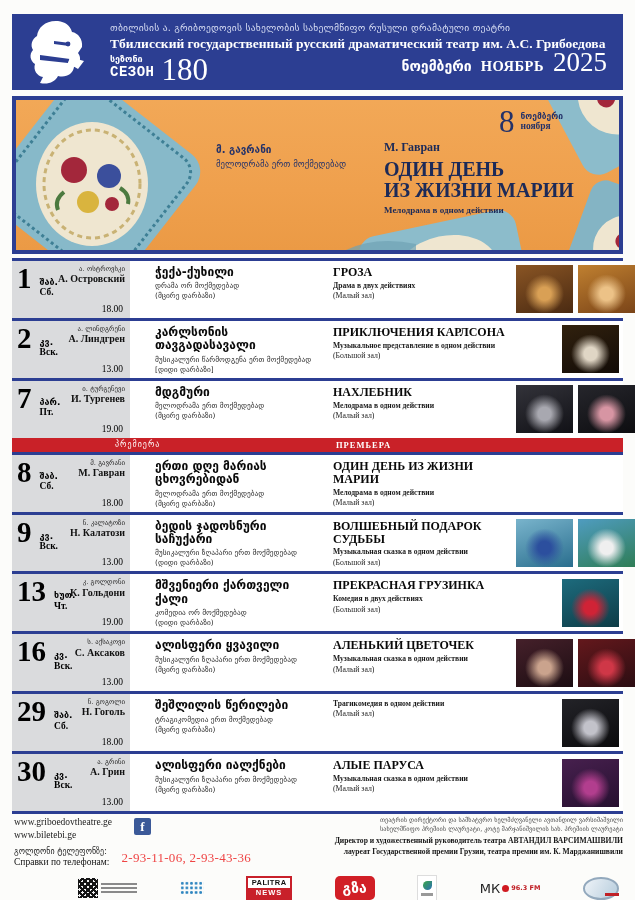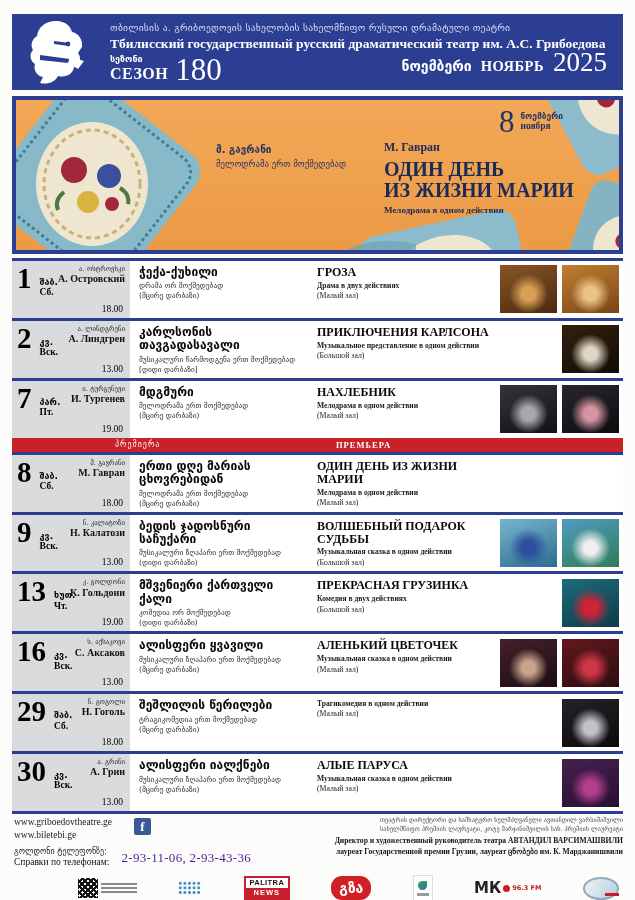--- a/index.html
+++ b/index.html
@@ -7,21 +7,21 @@
   .page{position:relative;width:635px;height:900px;background:#fcfcfa;}
 
   
   .header{position:absolute;left:12px;top:14px;width:611px;height:76px;background:#2c3e92;color:#fff;}
   .logo{position:absolute;left:12px;top:5px;width:74px;height:66px;}
   .hdr-ka{position:absolute;left:98px;top:8px;font-size:9.6px;color:#d9dff4;letter-spacing:.2px;white-space:nowrap;}
   .hdr-ru{position:absolute;left:98px;top:22px;font-family:"Liberation Serif",serif;font-weight:bold;font-size:13.5px;color:#fff;white-space:nowrap;}
   .season{position:absolute;left:98px;top:41px;display:flex;gap:7px;}
   .season-labels span{display:block;line-height:1.1;}
   .season-ka{font-weight:bold;font-size:9px;}
-  .season-ru{font-family:Liberation Serif, serif;font-weight:bold;font-size:16px;letter-spacing:.5px;}
+  .season-ru{font-family:Liberation Mono, monospace;font-weight:bold;font-size:14px;letter-spacing:.5px;}
   .season-num{font-family:"Liberation Serif",serif;font-size:31px;line-height:.95;}
   .hdr-month{position:absolute;right:16px;bottom:12px;display:flex;align-items:baseline;gap:9px;}
   .month-ka{font-weight:bold;font-size:14px;}
   .month-ru{font-family:"Liberation Serif",serif;font-weight:bold;font-size:14.5px;letter-spacing:.5px;}
   .year{font-family:"Liberation Serif",serif;font-size:27px;}
 
   
   .banner{position:absolute;left:12px;top:96px;width:611px;height:158px;box-sizing:border-box;border:4px solid #2c3e92;background:linear-gradient(180deg,#f2a857 0%,#efa04d 60%,#eb9a45 100%);overflow:hidden;}
   .pillows{position:absolute;left:0;top:0;}
   .feat-date{position:absolute;right:56px;top:6px;display:flex;gap:6px;color:#243269;}
@@ -44,21 +44,21 @@
   .srow{flex:1;min-height:0;display:flex;border-top:3px solid #2c3e92;background:#fff;}
   .cell-date{position:relative;width:118px;box-sizing:border-box;background:#dadbdd;padding:3px 5px;flex:none;}
   .d-num{font-family:"Liberation Serif",serif;font-weight:bold;font-size:29px;line-height:1;display:inline-block;}
   .d-dow{display:inline-block;vertical-align:top;margin-left:3px;margin-top:13px;}
   .dow-ka{display:block;font-weight:bold;font-size:9px;line-height:1.15;}
   .dow-ru{display:block;font-family:"Liberation Serif",serif;font-weight:bold;font-size:9.5px;line-height:1.15;}
   .d-author{position:absolute;top:4px;right:5px;text-align:right;line-height:1.2;}
   .a-ka{display:block;font-size:6.8px;color:#222;}
   .a-ru{display:block;font-family:"Liberation Serif",serif;font-weight:bold;font-size:10px;color:#111;}
   .d-time{position:absolute;right:7px;bottom:4px;font-family:"Liberation Serif",serif;font-size:9.5px;}
-  .cell-ka{width:183px;box-sizing:border-box;padding:5px 6px 16px 9px;flex:none;}
+  .cell-ka{width:183px;box-sizing:border-box;padding:5px 6px 16px 9px;flex:none;margin-left:16px;}
   .t-ka{font-weight:bold;font-size:12px;line-height:1.12;color:#0a0a0a;margin-bottom:2px;}
   .g-ka{font-size:7.4px;color:#2a2a2a;line-height:1.35;}
   .h-ka{font-size:7.4px;color:#2a2a2a;line-height:1.35;}
   .cell-ru{width:187px;box-sizing:border-box;padding:5px 4px 0 4px;flex:none;font-family:"Liberation Serif",serif;}
   .t-ru{font-weight:bold;font-size:12px;line-height:1.08;color:#0a0a0a;margin-bottom:2px;}
   .g-ru{font-weight:bold;font-size:7.6px;color:#1a1a1a;line-height:1.35;}
   .h-ru{font-size:7.8px;color:#1a1a1a;line-height:1.35;}
   .cell-photos{flex:1;display:flex;justify-content:flex-end;align-items:center;gap:5px;padding-right:4px;}
   .photo{width:57px;height:48px;flex:none;}
   .premiere-band{position:relative;height:14px;flex:none;background:#c92128;color:#fff;}
@@ -67,40 +67,40 @@
 
   
   .footer{position:absolute;left:12px;top:816px;width:611px;height:80px;}
   .sites{position:absolute;left:2px;top:0;font-family:"Liberation Serif",serif;font-size:9.5px;line-height:1.35;color:#1a1a1a;}
   .sites span{display:block;}
   .fb{position:absolute;left:122px;top:2px;width:17px;height:17px;background:#3b5998;border-radius:2px;color:#fff;font-family:"Liberation Serif",serif;font-weight:bold;font-size:13px;text-align:center;line-height:18px;}
   .phones{position:absolute;left:2px;top:31px;display:flex;align-items:center;gap:12px;}
   .phones-labels span{display:block;line-height:1.25;}
   .ph-ka{font-size:8px;color:#222;}
   .ph-ru{font-family:"Liberation Serif",serif;font-size:9.5px;color:#111;}
-  .phones-num{font-family:"Liberation Serif",serif;font-size:13px;color:#4c1d95;letter-spacing:.3px;}
+  .phones-num{font-family:"Liberation Serif",serif;font-size:13px;color:#ef4444;letter-spacing:.3px;}
   .director{position:absolute;right:0;top:0;width:340px;text-align:right;}
   .dir-ka{font-size:6.3px;color:#4a4a4a;line-height:1.35;}
   .dir-ru{font-family:"Liberation Serif",serif;font-weight:bold;font-size:7.6px;color:#161616;line-height:1.4;margin-top:3px;}
   .partners{position:absolute;left:66px;right:4px;top:58px;height:28px;display:flex;justify-content:space-between;align-items:center;}
   .lg-ministry{display:flex;gap:3px;align-items:center;}
   .weave{width:20px;height:20px;background:
     repeating-linear-gradient(45deg,#141414 0 2px,transparent 2px 4px),
     repeating-linear-gradient(-45deg,#141414 0 2px,#f2f2f2 2px 4px);}
   .mtext div{width:36px;height:2px;background:#8a8a8a;margin:2px 0;}
   .lg-dots{width:24px;height:14px;background-image:radial-gradient(circle,#2f86c0 1.2px,rgba(0,0,0,0) 1.5px);background-size:4.6px 4.6px;}
   .lg-palitra{width:46px;background:#c8202a;padding:2px 2px;box-sizing:border-box;text-align:center;}
   .pal1{background:#fff;color:#111;font-family:"Liberation Sans",sans-serif;font-weight:bold;font-size:7.5px;letter-spacing:.4px;line-height:1.3;}
   .pal2{color:#fff;font-family:"Liberation Sans",sans-serif;font-weight:bold;font-size:7.5px;letter-spacing:1px;line-height:1.3;}
-  .lg-gza{min-width:40px;height:24px;background:#d11f26;border-radius:11px;color:#fff;font-weight:bold;font-size:14px;display:flex;align-items:center;justify-content:center;padding:0 0;}
+  .lg-gza{min-width:40px;height:24px;background:#d11f26;border-radius:5px;color:#fff;font-weight:bold;font-size:14px;display:flex;align-items:center;justify-content:center;padding:0 0;}
   .lg-bird{width:18px;height:24px;background:#fff;border:1px solid #ddd;display:flex;flex-direction:column;align-items:center;justify-content:center;}
   .b1{width:9px;height:9px;background:linear-gradient(135deg,#3aa546,#2b6fb5);border-radius:50% 0 50% 50%;}
   .b2{width:12px;height:3px;background:#999;margin-top:3px;}
   .lg-radio{display:flex;align-items:center;gap:2px;}
-  .rk{font-weight:bold;font-size:15px;color:#222;}
+  .rk{font-weight:normal;font-size:13px;color:#222;}
   .rdot{width:7px;height:7px;border-radius:50%;background:#d01a20;}
   .rfreq{font-weight:bold;font-size:6.5px;color:#c02026;}
   .lg-oval{width:32px;height:19px;border-radius:50%;border:2px solid #93a9bd;background:linear-gradient(120deg,#eef3f8,#b7cddd);position:relative;}
   .lg-oval i{position:absolute;right:-2px;bottom:2px;width:14px;height:3px;background:#c02026;}
 </style>
 </head>
 <body>
 
 <div class="page">
 
@@ -454,21 +454,21 @@
       <span class="phones-labels">
         <span class="ph-ka">გოლდონი ტელეფონზე:</span>
         <span class="ph-ru">Справки по телефонам:</span>
       </span>
       <span class="phones-num">2-93-11-06, 2-93-43-36</span>
     </div>
     <div class="director">
       <div class="dir-ka">თეატრის დირექტორი და სამხატვრო ხელმძღვანელი ავთანდილ ვარსიმაშვილი</div>
       <div class="dir-ka">სახელმწიფო პრემიის ლაურეატი, კოტე მარჯანიშვილის სახ. პრემიის ლაურეატი</div>
       <div class="dir-ru">Директор и художественный руководитель театра АВТАНДИЛ ВАРСИМАШВИЛИ</div>
-      <div class="dir-ka dir-ru" style="margin-top:0;">лауреат Государственной премии Грузии, лауреат ცნობები им. К. Марджанишвили</div>
+      <div class="dir-ka dir-ru" style="margin-top:0;">лауреат Государственной премии Грузии, театра премии им. К. Марджанишвили</div>
     </div>
     <div class="partners">
       <span class="lg-ministry">
         <span class="weave"></span>
         <span class="mtext">
             <div></div>
             <div></div>
             <div></div>
           </span>
       </span>

